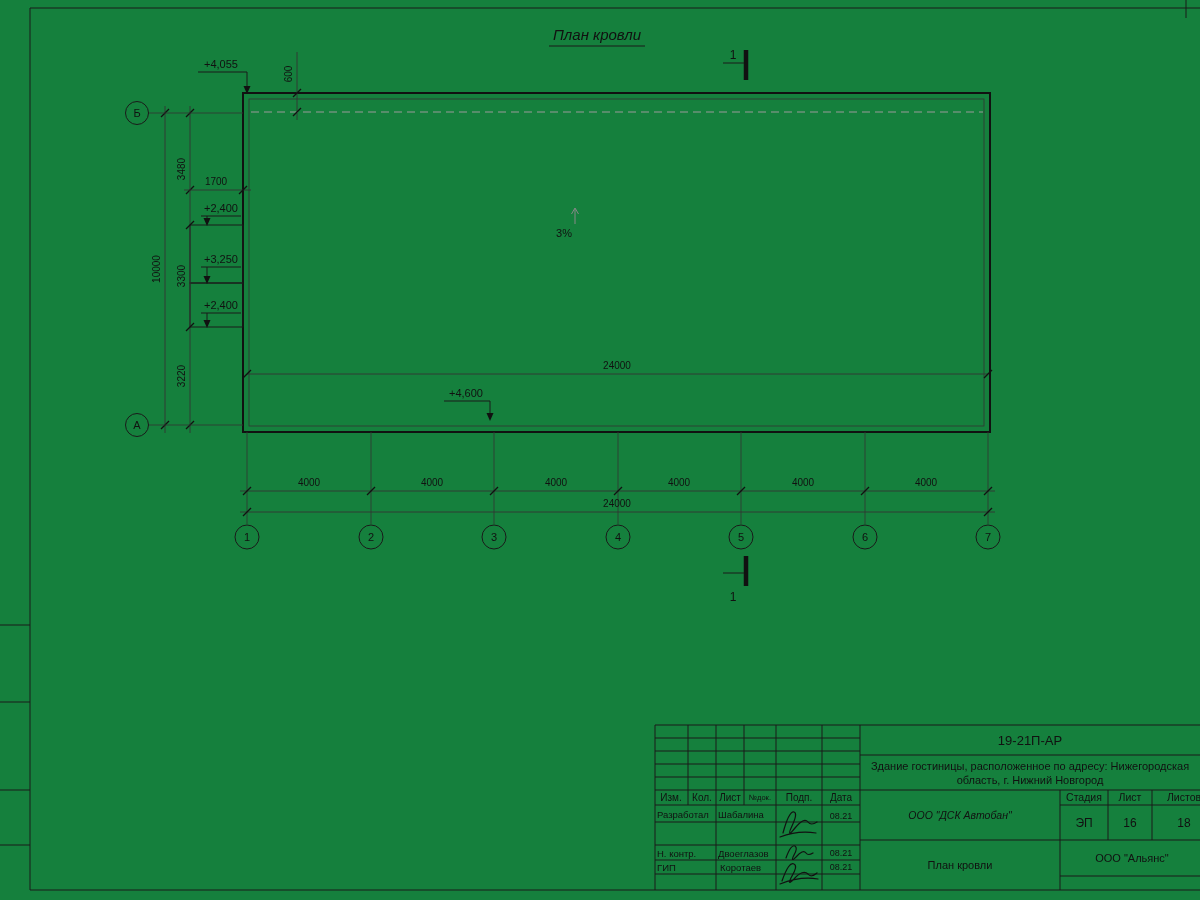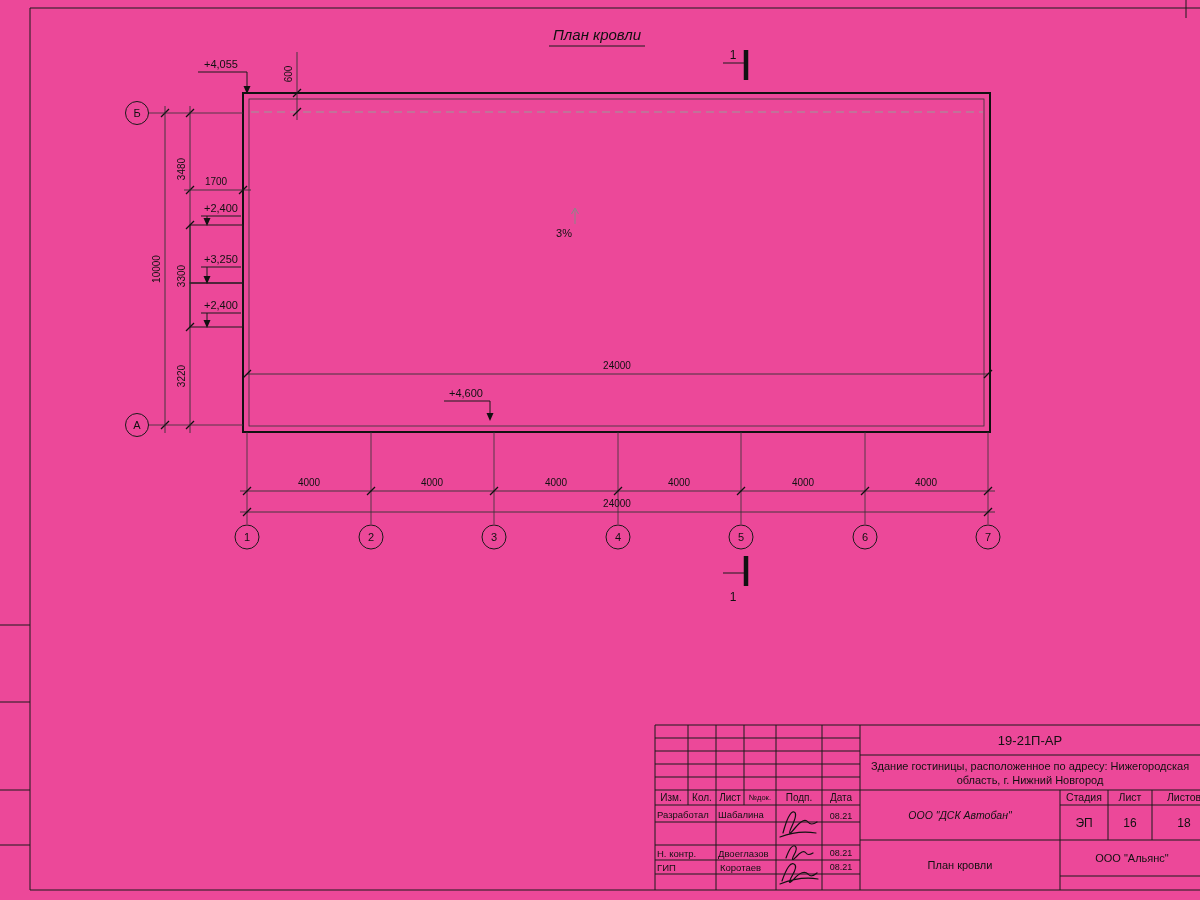--- a/index.html
+++ b/index.html
@@ -1,18 +1,18 @@
 <!DOCTYPE html>
 <html><head>
 <meta charset="utf-8">
 <style>
   html,body{margin:0;padding:0;background:#ffffff;}
   body{width:1200px;height:900px;overflow:hidden;position:relative;
        font-family:"Liberation Sans",sans-serif;}
-  .sheet{position:absolute;inset:0;background:#ec4899;padding-left:36px;}
+  .sheet{position:absolute;inset:0;background:#15803d;padding-left:36px;}
   svg{position:absolute;left:0;top:0;overflow:hidden;}
   
   .thick{stroke:#111;stroke-width:2;fill:none;}
   .thin{stroke:#1a1a1a;stroke-width:1;fill:none;}
   .hair{stroke:#333;stroke-width:0.8;fill:none;}
   .dim{stroke:#333;stroke-width:0.9;fill:none;}
   .tick{stroke:#111;stroke-width:1.3;}
   .dash{stroke:#999;stroke-width:1.1;stroke-dasharray:8 5;fill:none;}
   .sec{stroke:#111;stroke-width:4.5;}
   .arr{fill:#111;stroke:none;}

